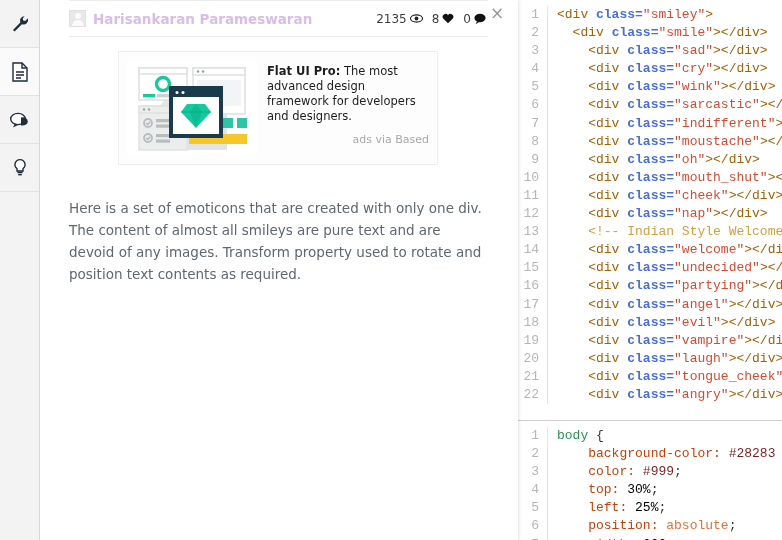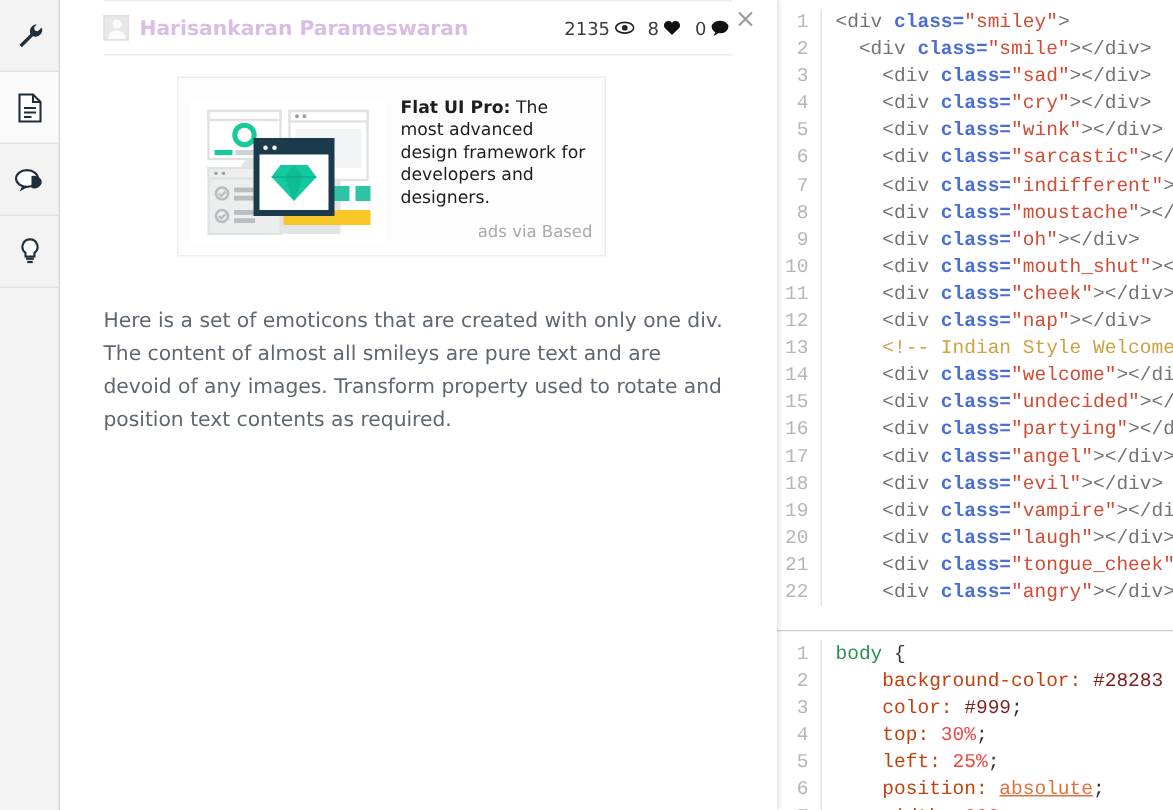--- a/index.html
+++ b/index.html
@@ -142,29 +142,28 @@
     display: inline-flex;
     align-items: center;
     gap: 3px;
     margin-left: 5px;
   }
   .stat svg { display: block; }
 
   
   .ad {
     margin: 14px 0 0 58px;
-    width: 286px;
+    width: 320px;
     border: 1px solid #eeeeee;
     box-sizing: border-box;
     background: #fdfdfd;
     display: flex;
     padding: 8px;
     gap: 10px;
     cursor: pointer;
-    align-items: flex-end;
   }
   .ad-img {
     width: 130px;
     height: 96px;
     flex: none;
     background: #ffffff;
     position: relative;
     overflow: hidden;
   }
   .ad-text {
@@ -231,29 +230,29 @@
     box-sizing: border-box;
     user-select: none;
     font-family: "Liberation Mono", "DejaVu Sans Mono", monospace;
   }
   .lc {
     padding-left: 9px;
     overflow: hidden;
     white-space: pre;
     flex: 1;
   }
-  .t-tag  { color: #737373; }
+  .t-tag  { color: #a16207; }
   .t-attr { color: #4a6fd4; font-weight: bold; }
   .t-str  { color: #d24b33; }
   .t-cmt  { color: #d0a040; }
   .t-plain{ color: #333333; }
   .t-prop { color: #c2410c; }
-  .t-kw   { color: #e2703a; text-decoration: underline; }
+  .t-kw   { color: #e2703a; }
   .t-sel  { color: #2c8f53; }
-  .t-num  { color: #ef4444; }
+  .t-num  { color: #000000; }
   .t-hash { color: #7f1d1d; }
 </style>
 </head>
 <body>
 
 <div class="app">
 
   <div class="rail">
 
     <div class="rail-item">

